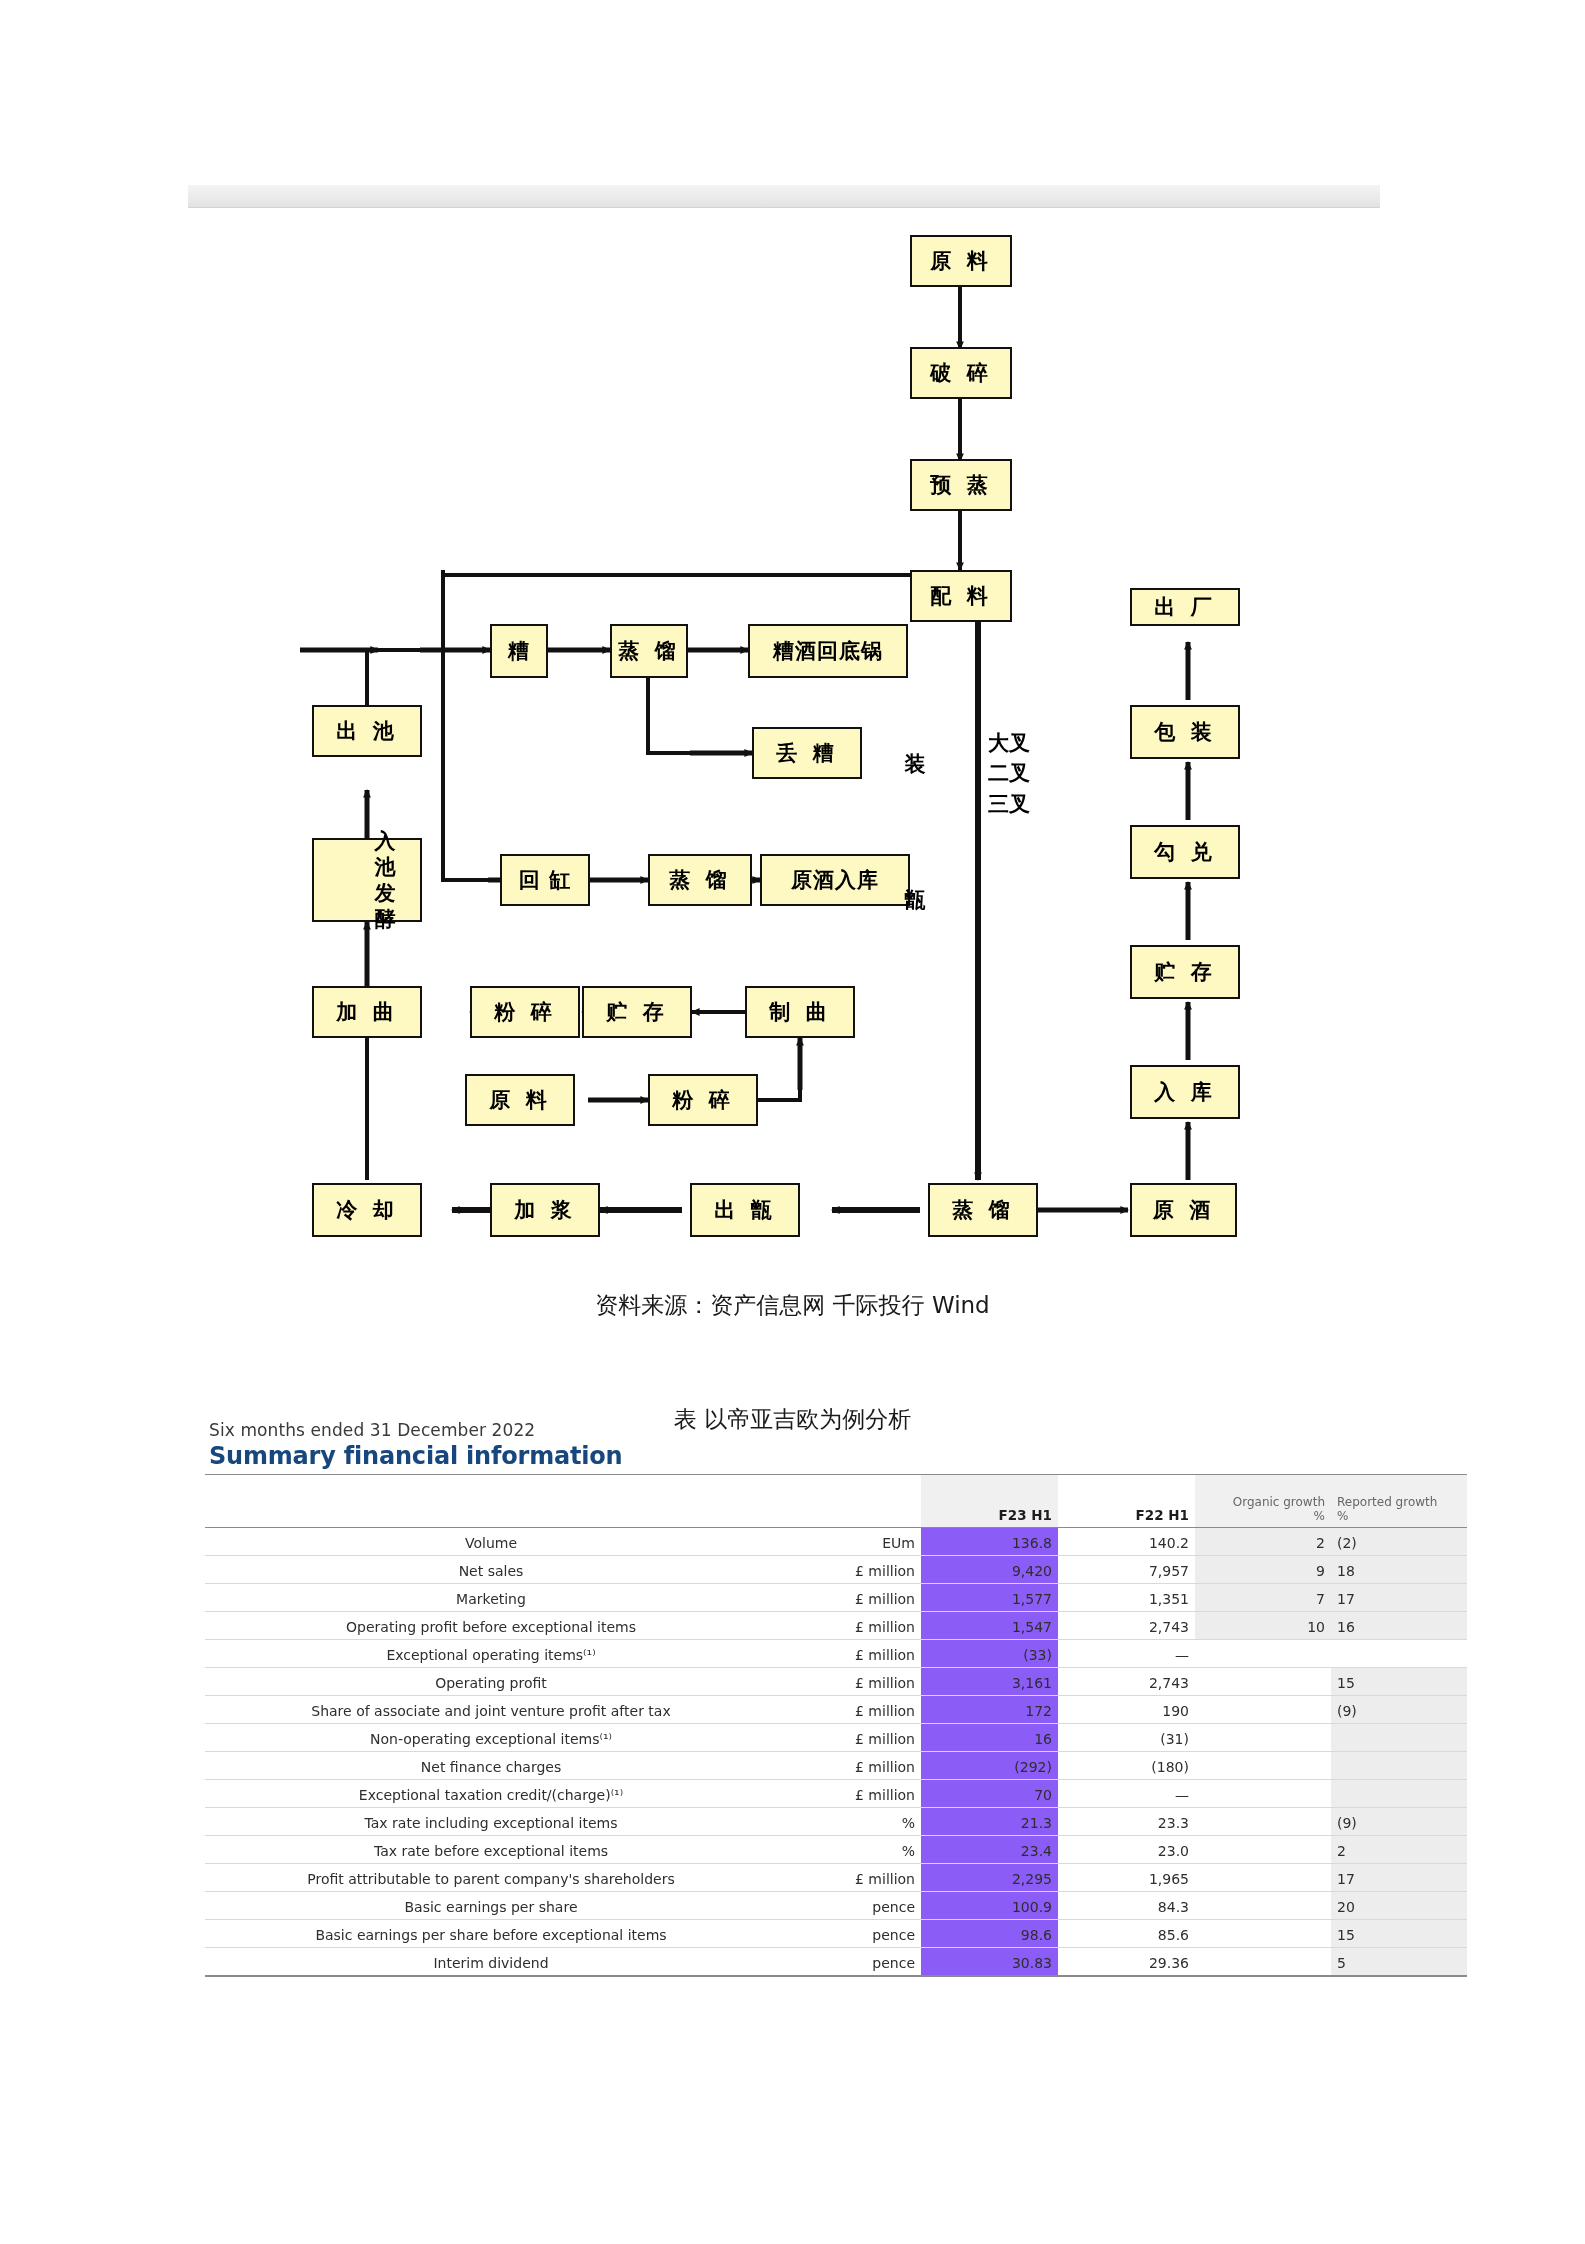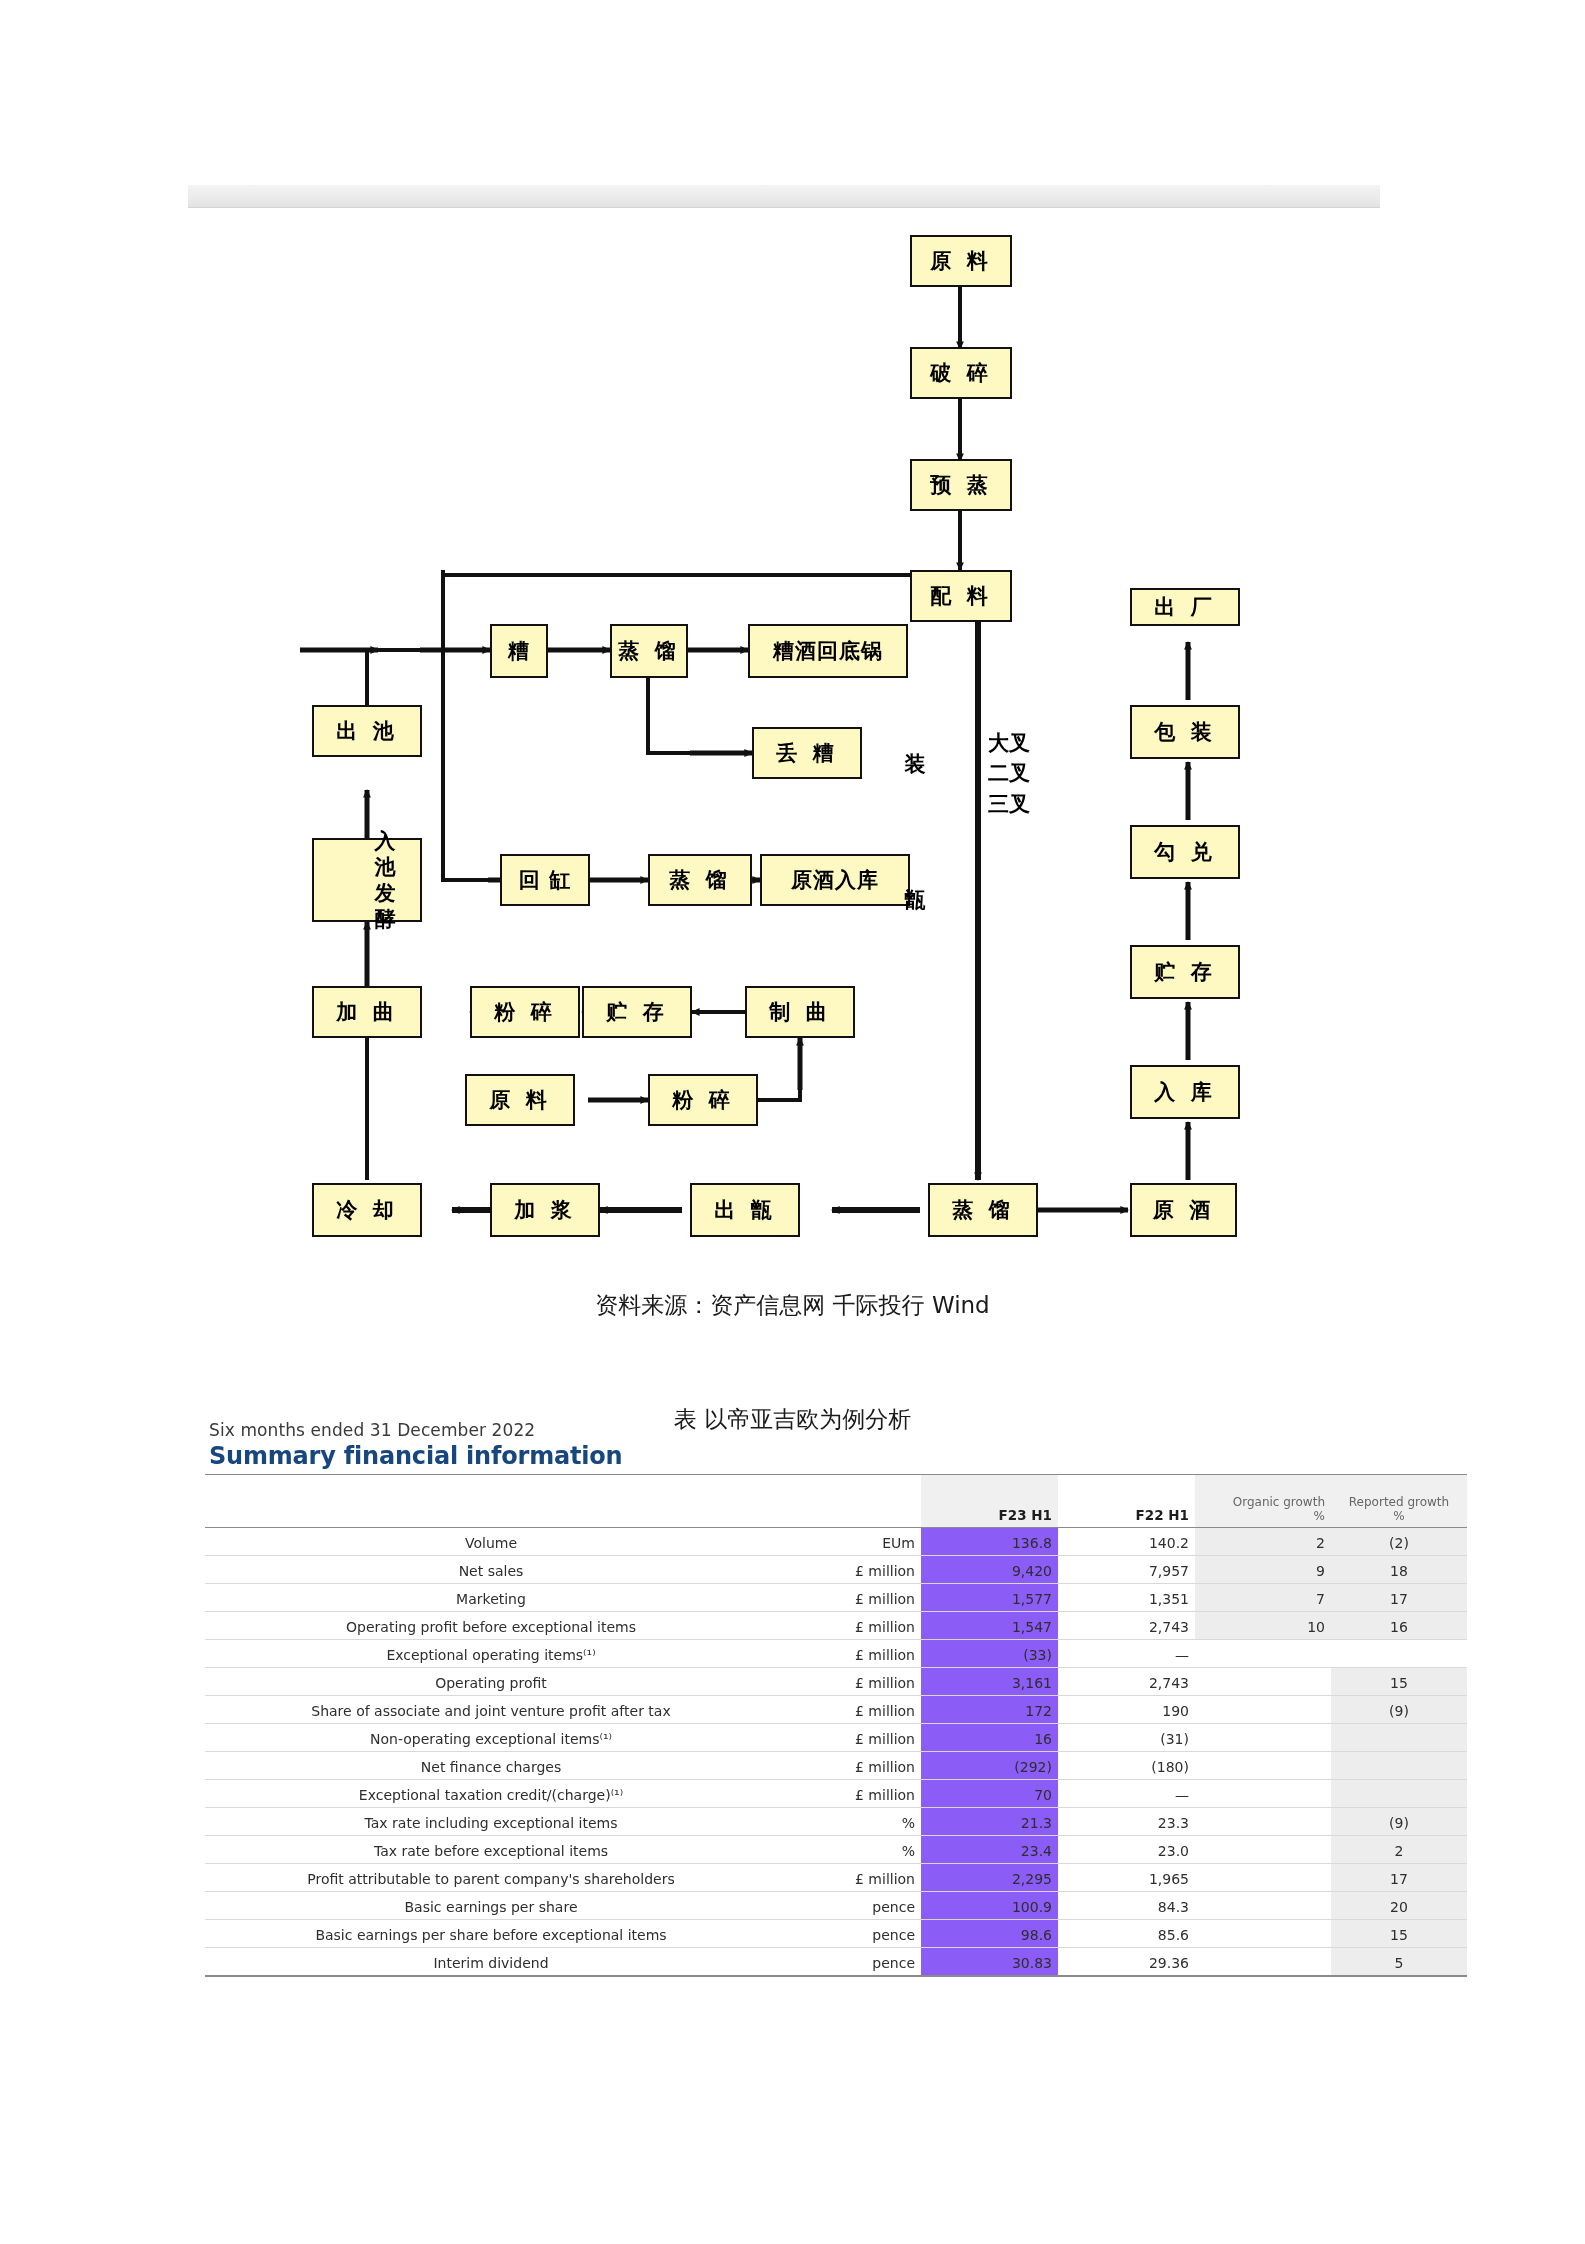--- a/index.html
+++ b/index.html
@@ -119,21 +119,21 @@
     border-top: 1px solid #8a8a8a;
     border-bottom: 1px solid #8a8a8a;
     height: 44px;
     font-size: 13px;
   }
   th.c-label, td.c-label { width: 560px; text-align: center; }
   th.c-unit,  td.c-unit  { width: 132px; text-align: right; color: #3a3a3a; }
   th.c-f23,   td.c-f23   { width: 125px; text-align: right; background: #8b5cf6; font-weight: 700; color: #1d1d1d; }
   th.c-f22,   td.c-f22   { width: 125px; text-align: right; }
   th.c-org,   td.c-org   { width: 124px; text-align: right; background: #ededed; }
-  th.c-rep,   td.c-rep   { width: 124px; text-align: center; background: #ededed; }
+  th.c-rep,   td.c-rep   { width: 124px; text-align: left; background: #ededed; }
   table.fin thead th.c-org, table.fin thead th.c-rep,
   table.fin thead th.c-f23 { background: #f0f0f0; }
   th.c-org .g-lbl, th.c-rep .g-lbl { display:block; font-size:12px; color:#666; font-weight:400; }
   th.c-org .g-pct, th.c-rep .g-pct { display:block; font-size:12px; color:#666; font-weight:400; }
   th.c-f23 span, th.c-f22 span { font-weight:700; font-size:13.5px; color:#1d1d1d; }
   table.fin tbody tr { height: 28px; }
   table.fin tbody tr:last-child td { border-bottom: 2px solid #8a8a8a; }
   td.blank-white { background: #ffffff; }
 </style>
 </head>

